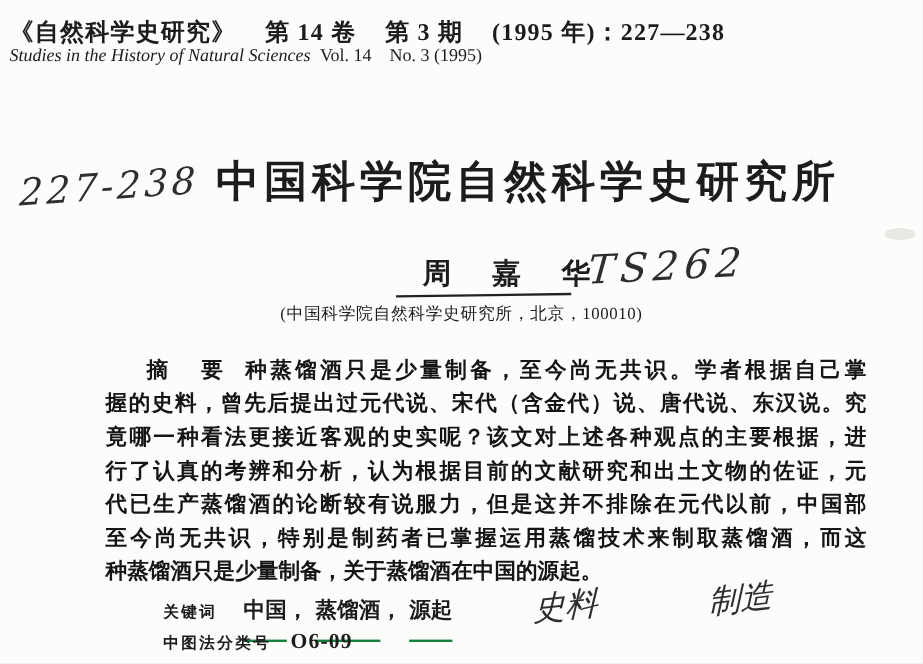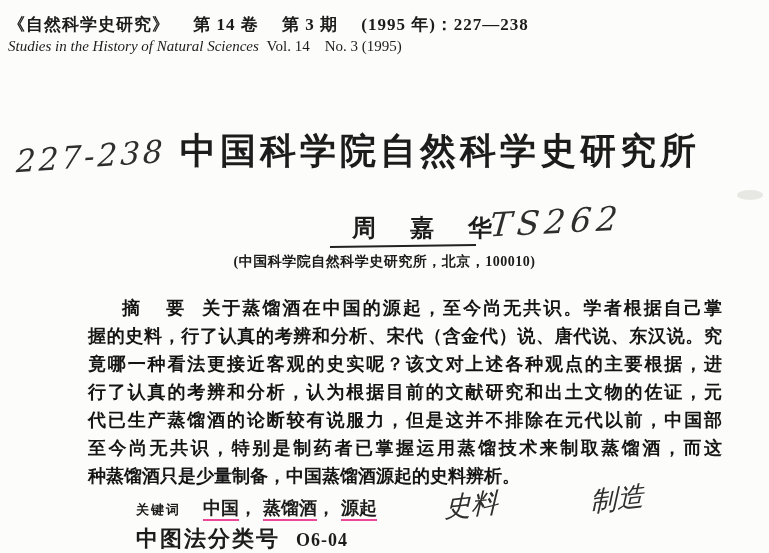--- a/index.html
+++ b/index.html
@@ -10,21 +10,21 @@
     background: #fcfcfa;
     overflow: hidden;
     font-family: "Liberation Serif", "DejaVu Serif", serif;
     color: #1c1c1c;
   }
 
   
   .masthead-cn {
     position: absolute;
     left: 8px; top: 13px;
-    font-size: 17px;
+    font-size: 20px;
     font-weight: 600;
     letter-spacing: 1px;
     white-space: nowrap;
   }
   .masthead-cn .seg { margin-right: 18px; }
   .masthead-cn .seg:last-child { margin-right: 0; }
   .masthead-en {
     position: absolute;
     left: 8px; top: 37px;
     font-size: 15px;
@@ -92,21 +92,20 @@
     border-bottom: 2px solid #222;
     transform: rotate(-0.8deg);
   }
   .affiliation {
     position: absolute;
     left: 0; top: 253px;
     width: 769px;
     text-align: center;
     font-size: 14px;
     letter-spacing: 0.5px;
-    font-weight: bold;
   }
 
   
   .abstract {
     position: absolute;
     left: 88px; top: 294px;
     width: 634px;
     font-size: 18px;
     font-weight: 600;
     color: #151515;
@@ -128,31 +127,31 @@
   
   .kw-row {
     position: absolute;
     left: 136px; top: 496px;
     font-size: 18px;
     font-weight: 600;
     white-space: nowrap;
   }
   .kw-label { letter-spacing: 2px; margin-right: 22px; font-size: 13px; }
   .kw-item {
-    border-bottom: 2px solid #ec4899;
-    padding-bottom: 1px;
+    border-bottom: 2px solid #15803d;
+    padding-bottom: 15px;
   }
   .kw-sep { margin-right: 6px; }
   .class-row {
     position: absolute;
     left: 136px; top: 524px;
     font-size: 18px;
     white-space: nowrap;
   }
-  .class-label { letter-spacing: 2px; margin-right: 16px; font-size: 22px; }
+  .class-label { letter-spacing: 2px; margin-right: 16px; font-size: 13px; }
   .class-value { font-weight: 600; letter-spacing: 1px; }
 
   
   .scan-smudge {
     position: absolute;
     right: 6px; top: 190px;
     width: 26px; height: 10px;
     background: #d9d9d4;
     border-radius: 50%;
     opacity: 0.6;
@@ -178,35 +177,35 @@
 
   <h1 class="article-title" style="margin:0;">中国科学院自然科学史研究所</h1>
 
   <div class="author">周嘉华</div>
   <div class="author-underline"></div>
   <div class="handwriting hw-class">TS262</div>
   <div class="affiliation">(中国科学院自然科学史研究所，北京，100010)</div>
 
   <div class="abstract">
     <div class="abs-line first">
-      <span class="hei abs-label">摘　要</span><span>关于蒸馏酒在中国的源起，至今尚无共识。学者根据自己掌</span>
+      <span class="hei abs-label">摘　要</span><span>种蒸馏酒只是少量制备，至今尚无共识。学者根据自己掌</span>
     </div>
-    <div class="abs-line">握的史料，行了认真的考辨和分析、宋代（含金代）说、唐代说、东汉说。究</div>
+    <div class="abs-line">握的史料，曾先后提出过元代说、宋代（含金代）说、唐代说、东汉说。究</div>
     <div class="abs-line">竟哪一种看法更接近客观的史实呢？该文对上述各种观点的主要根据，进</div>
     <div class="abs-line">行了认真的考辨和分析，认为根据目前的文献研究和出土文物的佐证，元</div>
     <div class="abs-line">代已生产蒸馏酒的论断较有说服力，但是这并不排除在元代以前，中国部</div>
     <div class="abs-line">至今尚无共识，特别是制药者已掌握运用蒸馏技术来制取蒸馏酒，而这</div>
-    <div class="abs-line last">种蒸馏酒只是少量制备，中国蒸馏酒源起的史料辨析。</div>
+    <div class="abs-line last">种蒸馏酒只是少量制备，关于蒸馏酒在中国的源起。</div>
   </div>
 
   <div class="kw-row">
     <span class="hei kw-label">关键词</span><span class="kw-item">中国</span><span class="kw-sep">，</span><span class="kw-item">蒸馏酒</span><span class="kw-sep">，</span><span class="kw-item">源起</span>
   </div>
   <div class="handwriting hw-kw1">史料</div>
   <div class="handwriting hw-kw2">制造</div>
 
   <div class="class-row">
-    <span class="hei class-label">中图法分类号</span><span class="class-value">O6-04</span>
+    <span class="hei class-label">中图法分类号</span><span class="class-value">O6-09</span>
   </div>
 
   <div class="scan-smudge"></div>
 
 </div>
 
 </body></html>

